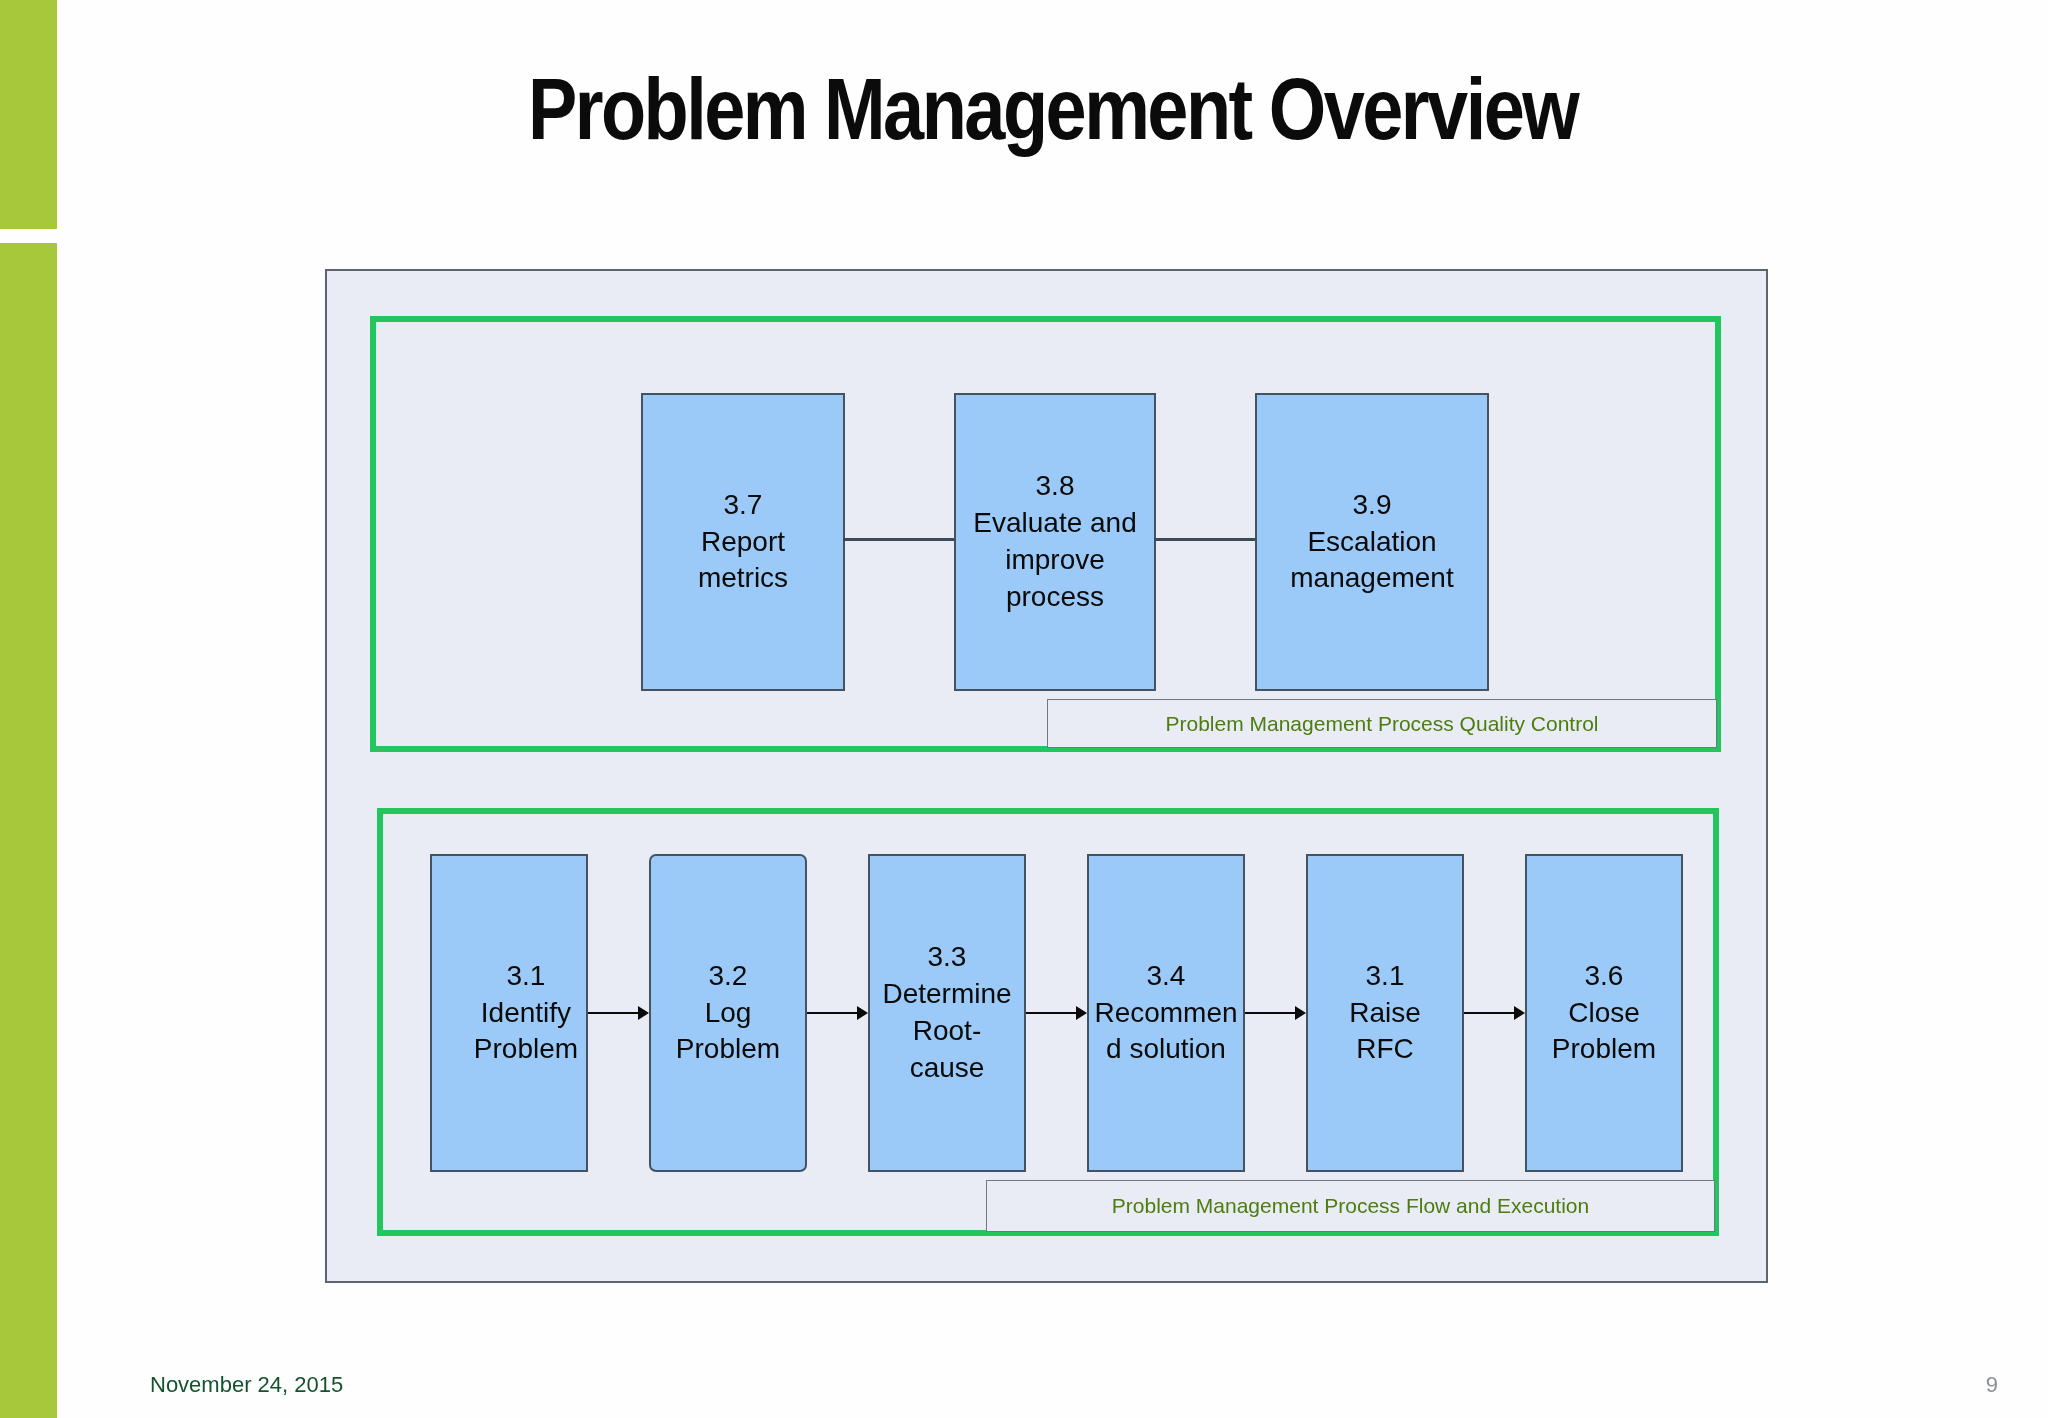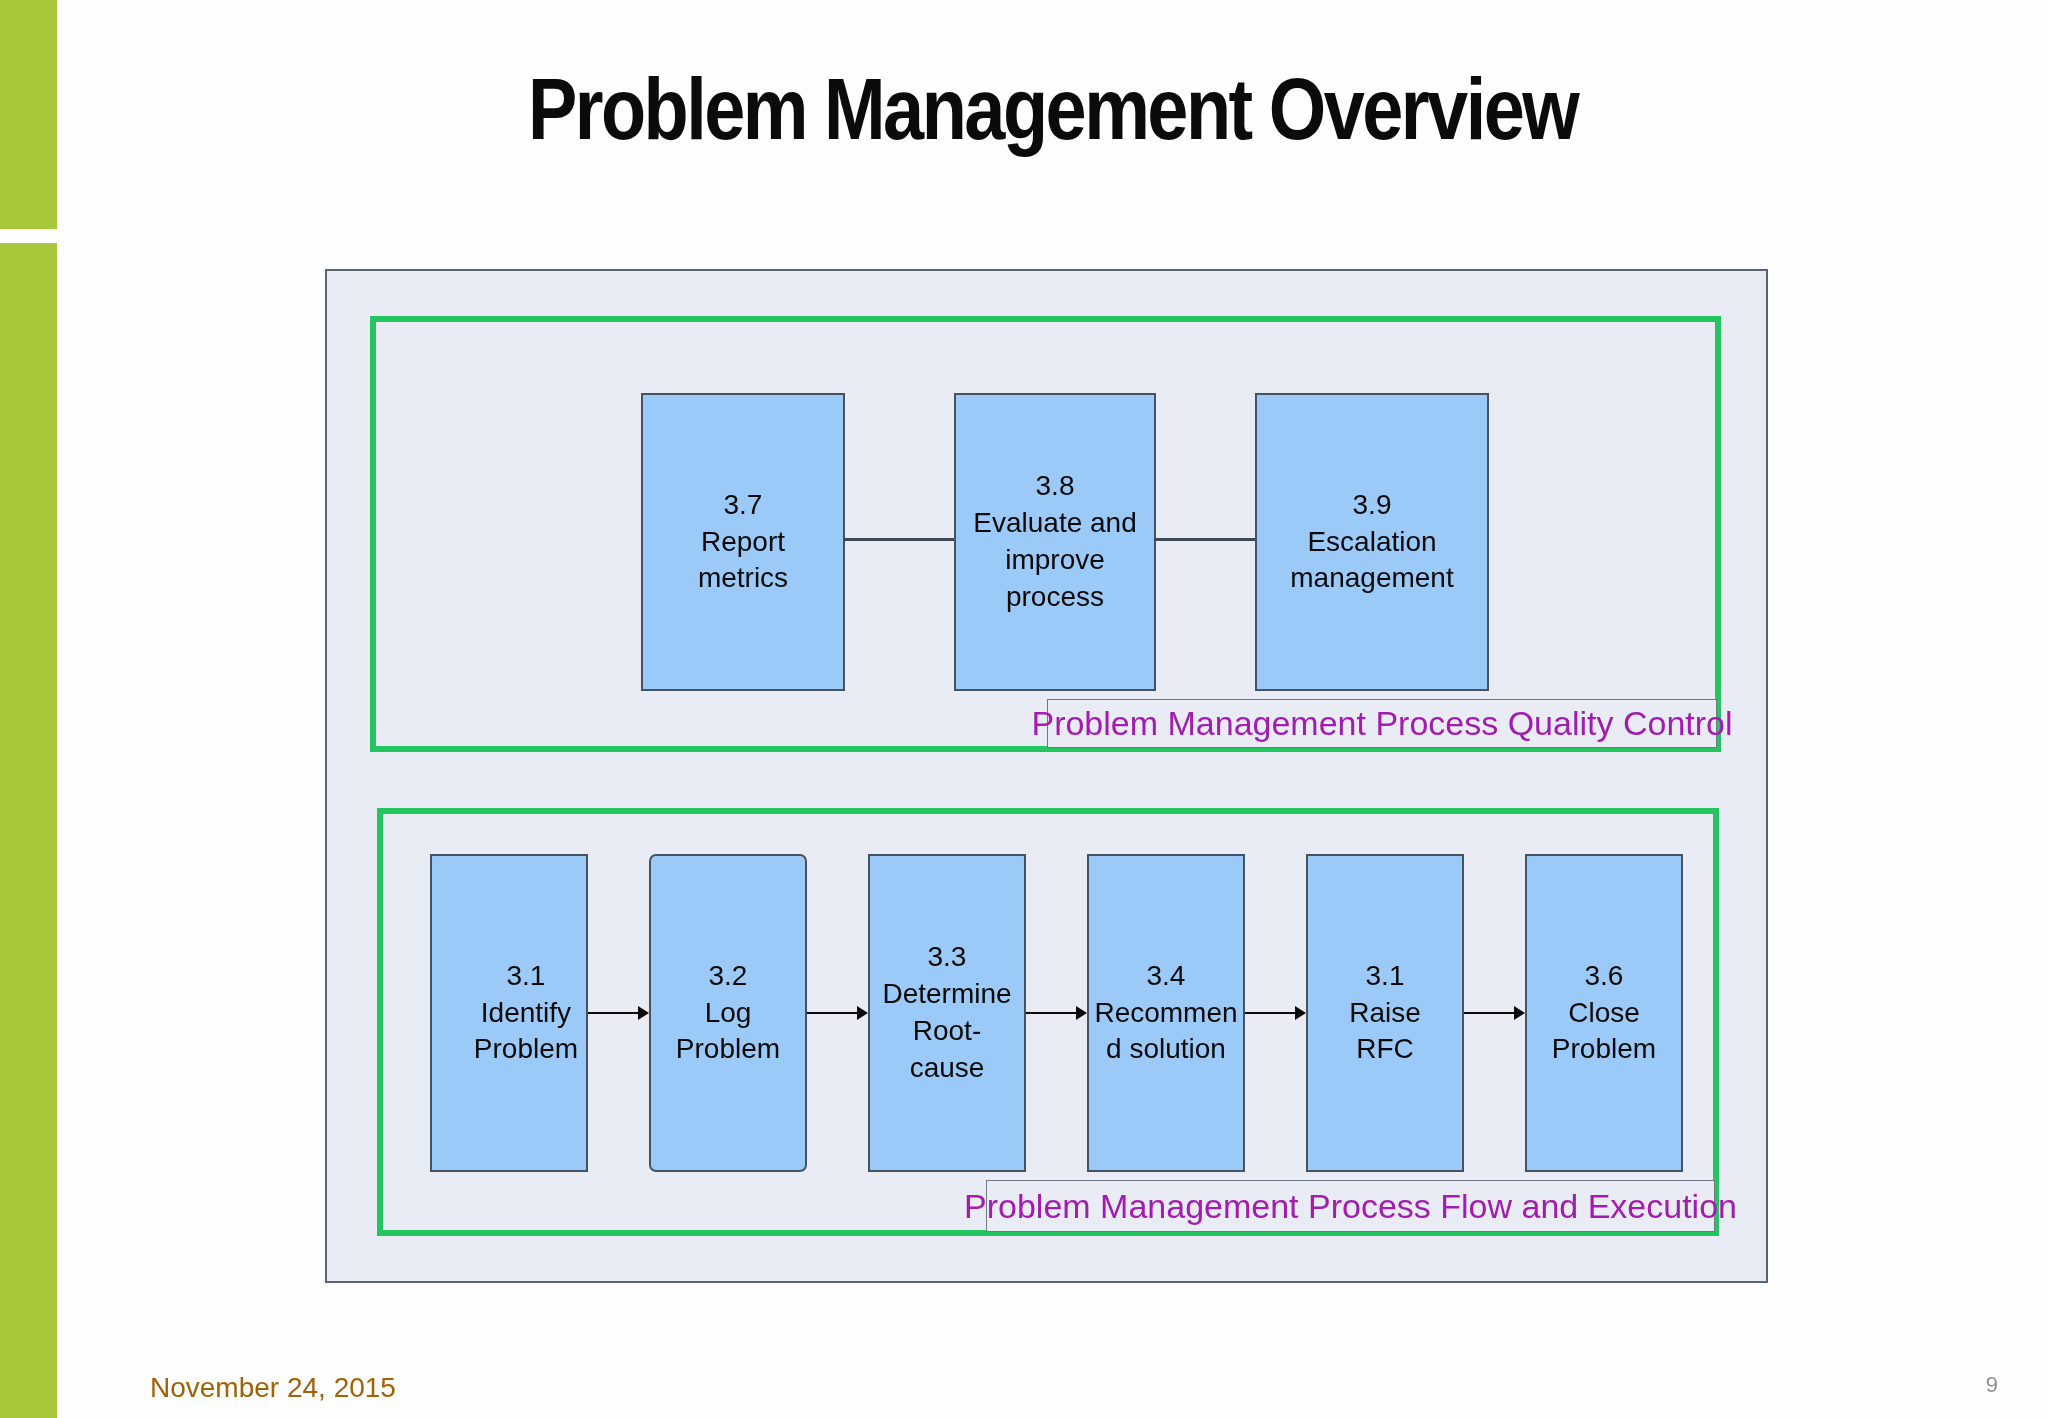--- a/index.html
+++ b/index.html
@@ -43,21 +43,21 @@
   .panel-label-box{
     position:absolute;right:-2px;bottom:-2px;
     border:1px solid #717885;
     background:#e9ecf4;
     display:flex;align-items:center;justify-content:center;
     box-sizing:border-box;
   }
   .panel-quality .panel-label-box{width:670px;height:49px;}
   .panel-flow .panel-label-box{width:729px;height:52px;}
   .panel-label{
-    font-size:34px;color:#a21caf;white-space:nowrap;
+    font-size:21px;color:#4d7c0f;white-space:nowrap;
   }
 
   
   .pbox{
     position:absolute;
     background:#9bcaf8;border:2px solid #45525f;box-sizing:border-box;
     display:flex;align-items:center;justify-content:center;
     text-align:center;
   }
   .pbox .pbox-label{
@@ -89,21 +89,21 @@
   .arrow::after{
     content:"";position:absolute;right:0;top:1px;width:0;height:0;
     border-top:7px solid transparent;border-bottom:7px solid transparent;
     border-left:11px solid #0a0a0a;
   }
   .a1{left:205px;} .a2{left:424px;} .a3{left:643px;} .a4{left:862px;} .a5{left:1081px;}
 
   
   .footer-date{
     position:absolute;left:150px;top:1372px;
-    font-size:28px;color:#a16207;
+    font-size:22px;color:#14532d;
   }
   .footer-page{
     position:absolute;right:50px;top:1372px;
     font-size:22px;color:#8a9095;
   }
 </style>
 </head>
 <body>
 
 <div class="green-seg green-top"></div>

